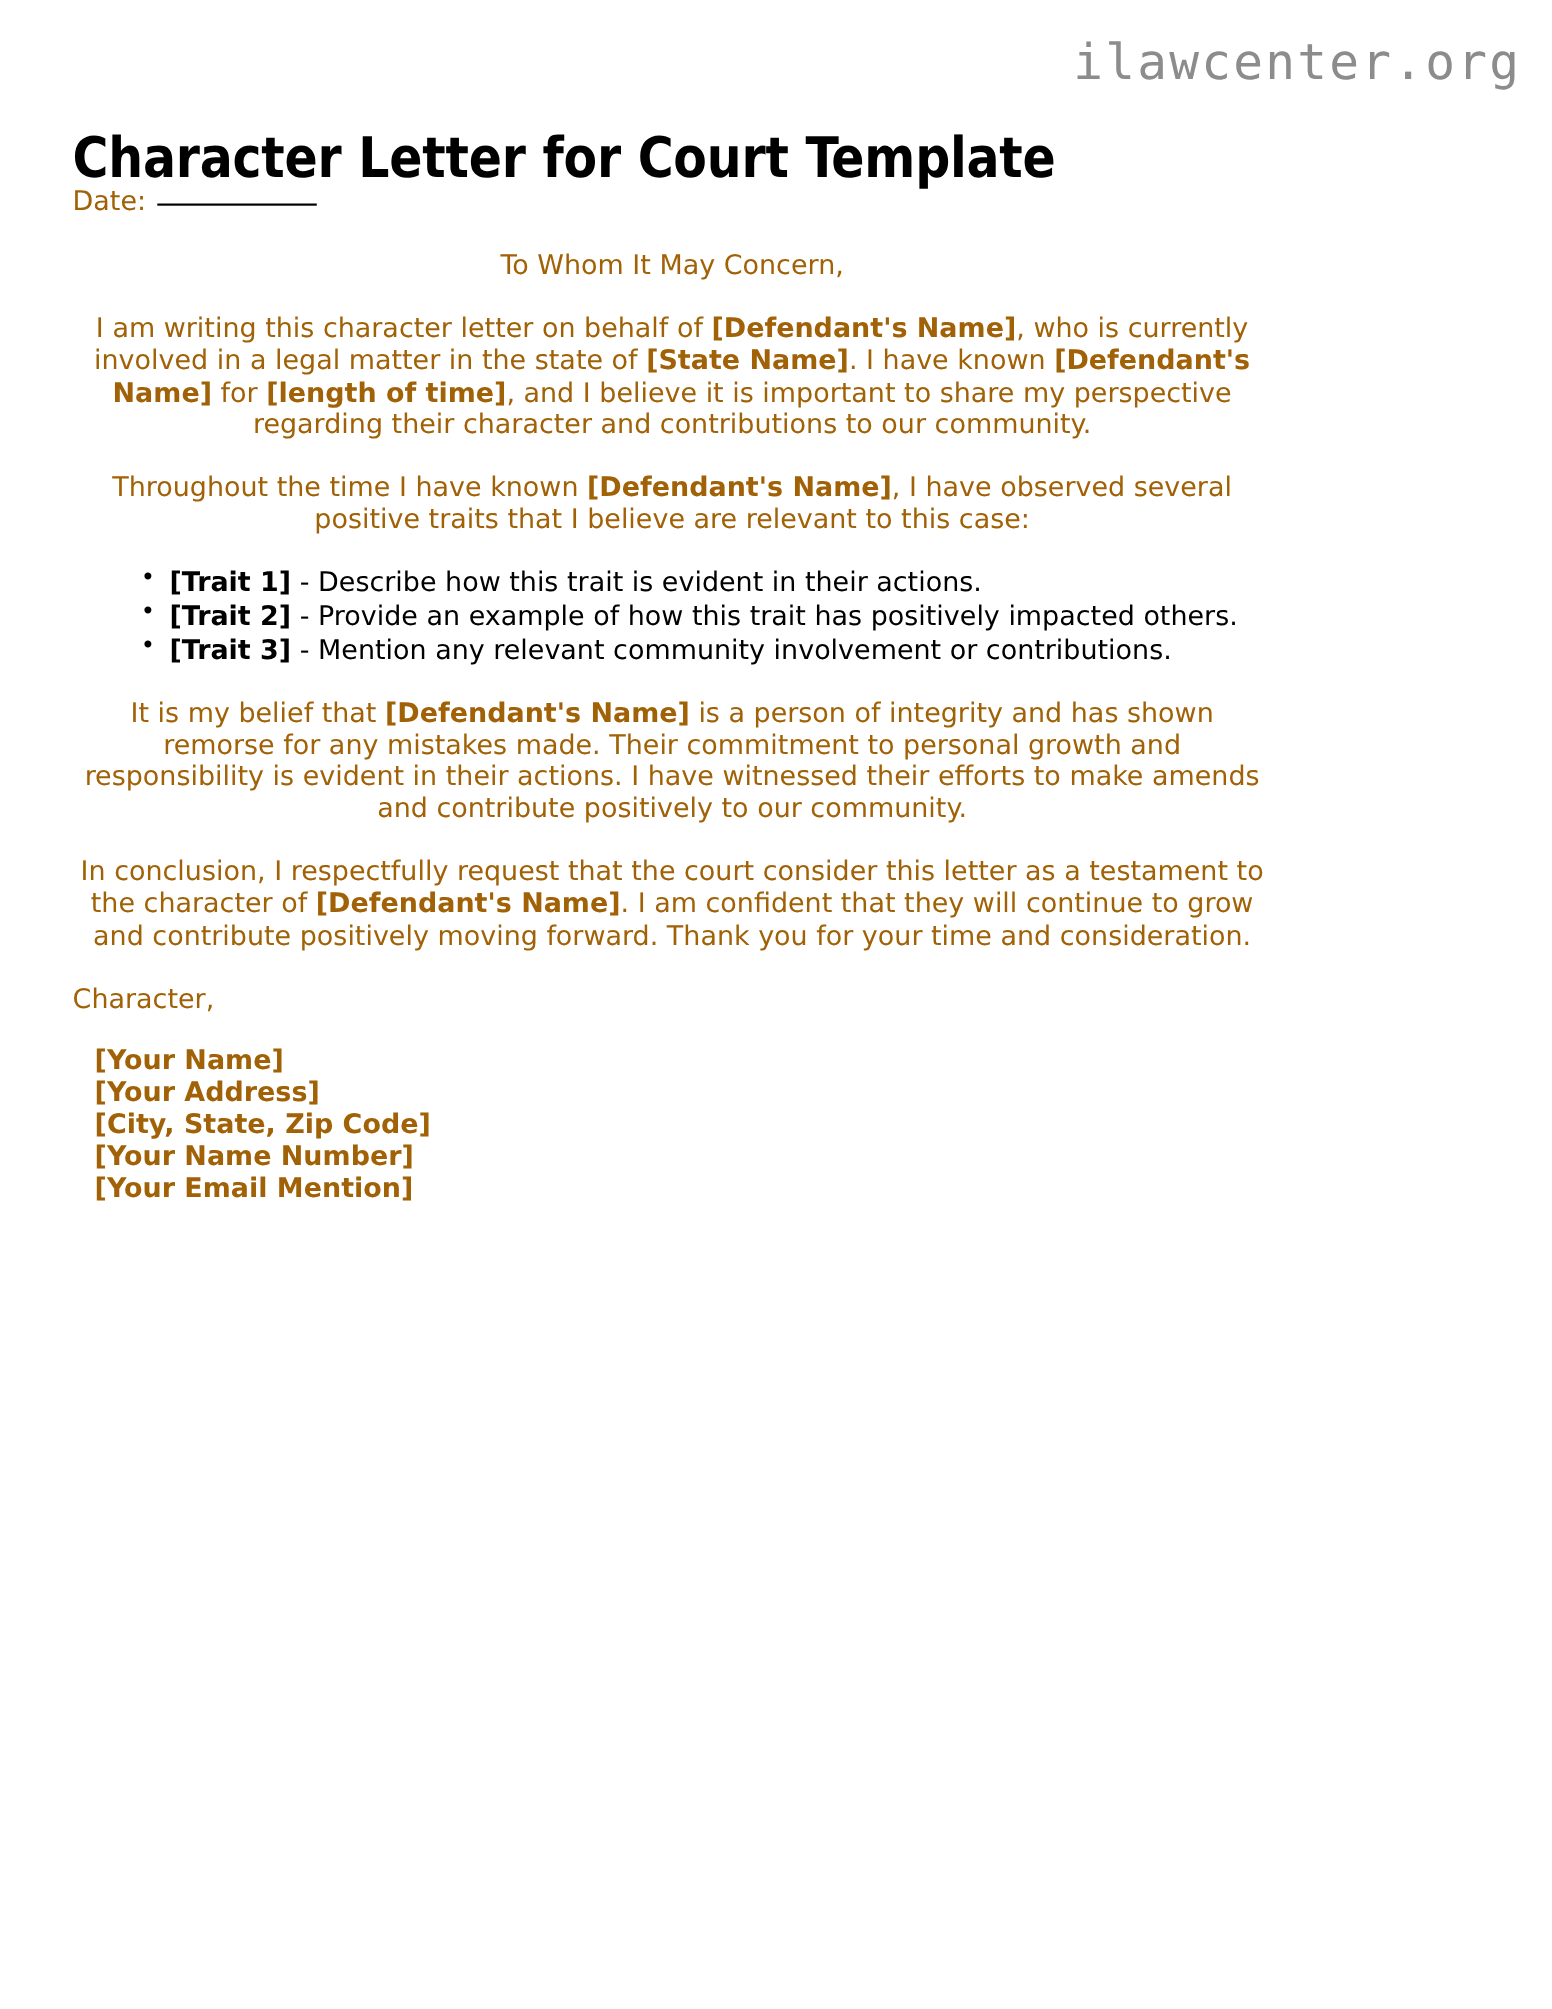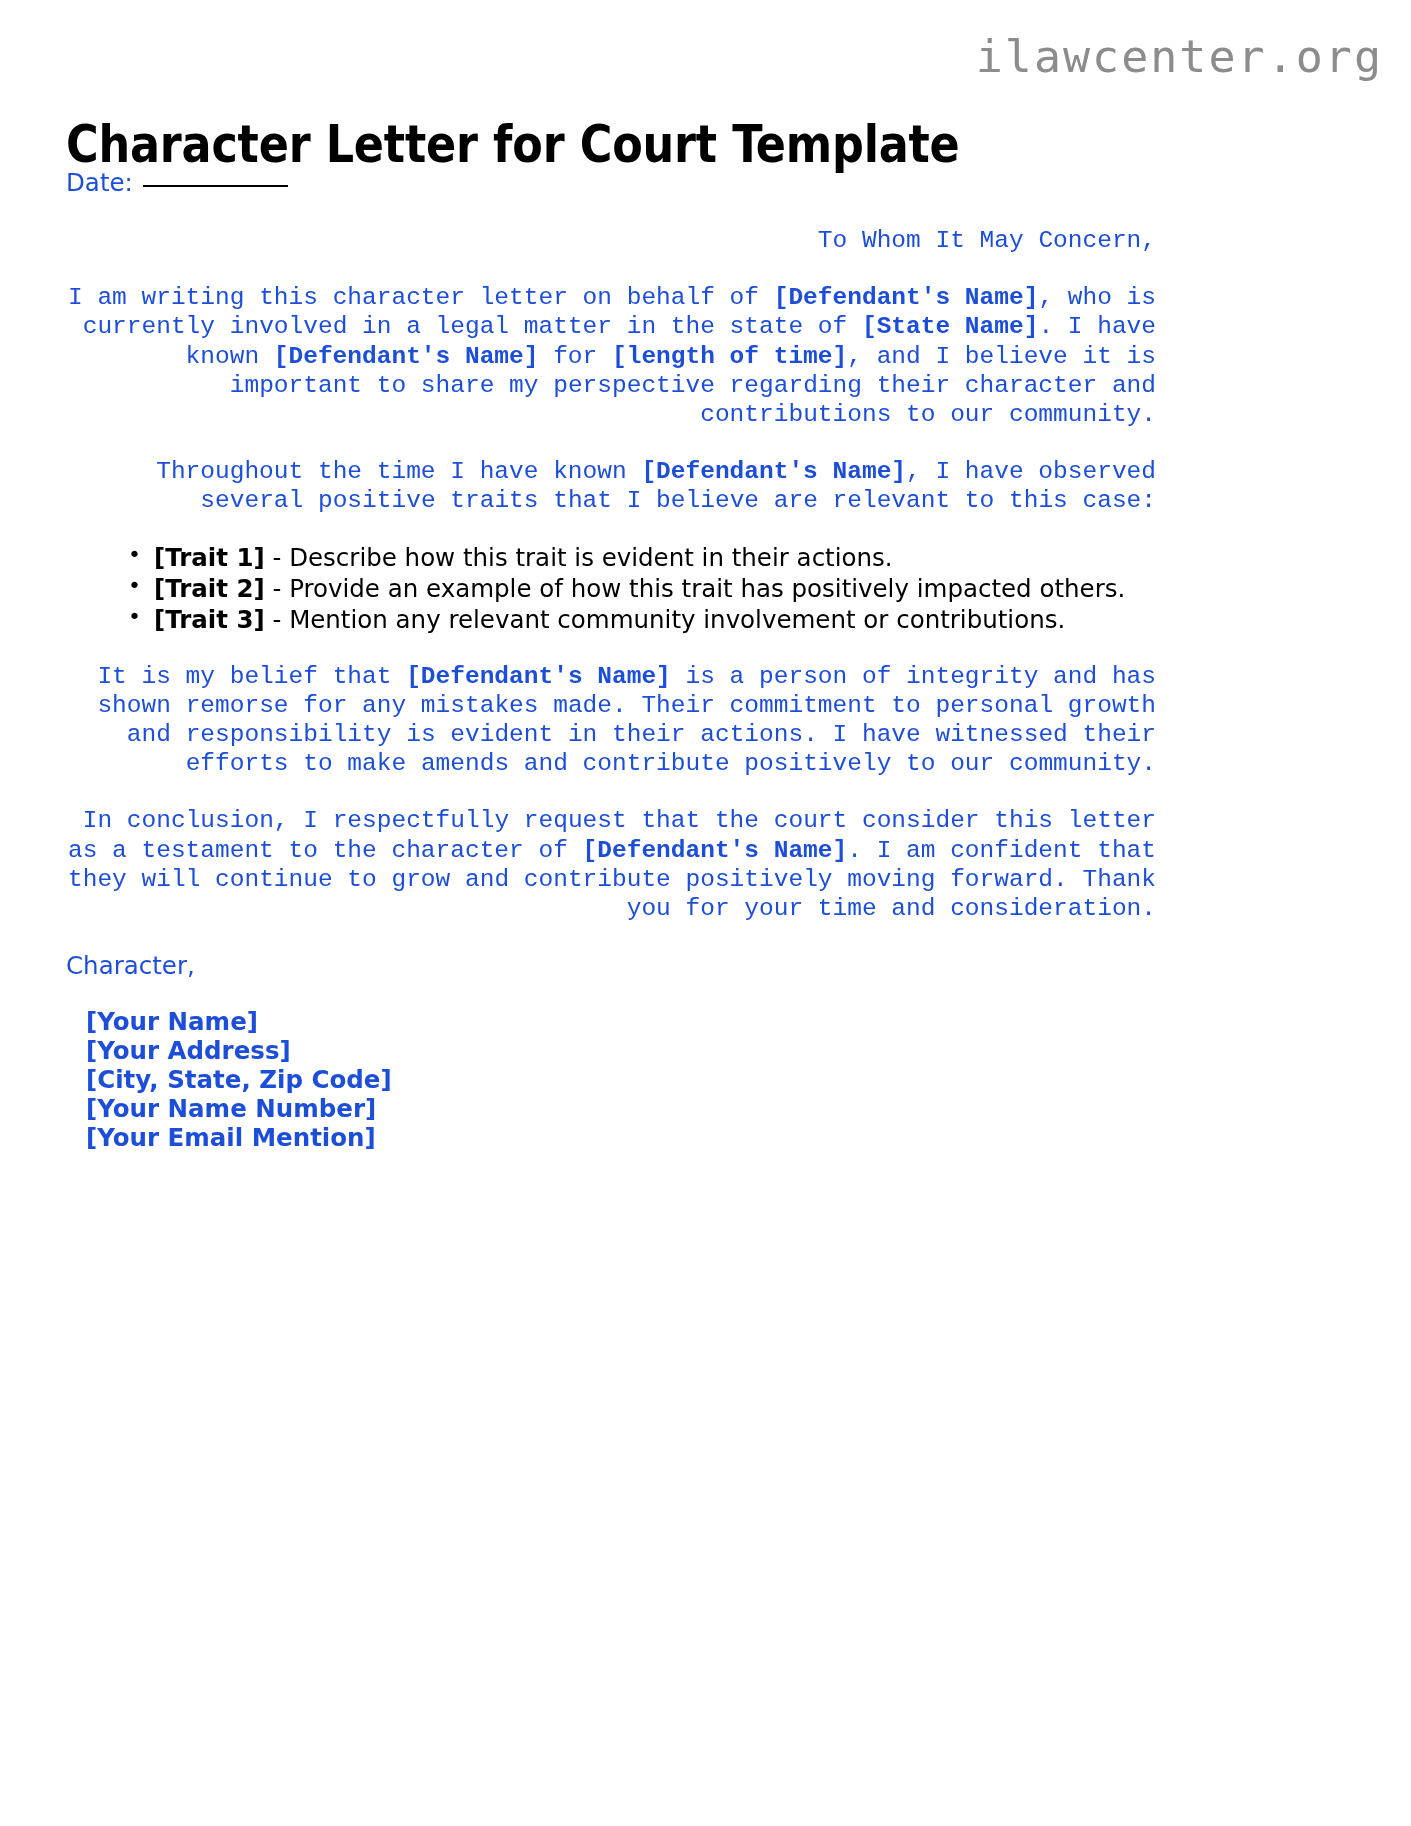--- a/index.html
+++ b/index.html
@@ -59,40 +59,39 @@
     position: absolute;
     top: 168px;
     left: 66px;
     width: 1090px;
   }
 
   p.para, .date-line, .signoff, .sig-block {
     font-family: "DejaVu Sans", sans-serif;
     font-size: 24.5px;
     line-height: 1.19;
-    color: #1d4ed8;
+    color: #a16207;
     margin: 0;
   }
 
   .date-line {
     margin-bottom: 29px;
     white-space: nowrap;
   }
   .blank-rule {
     display: inline-block;
     width: 145px;
     border-bottom: 2.5px solid #000;
     margin-left: 10px;
     vertical-align: 4px;
   }
 
   p.para {
     margin-bottom: 28px;
-    text-align: right;
-    font-family: Liberation Mono, monospace;
+    text-align: center;
   }
 
   b, strong, .bold {
     font-weight: bold;
   }
 
   ul.trait-list {
     margin: 0 0 27px 0;
     padding-left: 62px;
     list-style: none;

